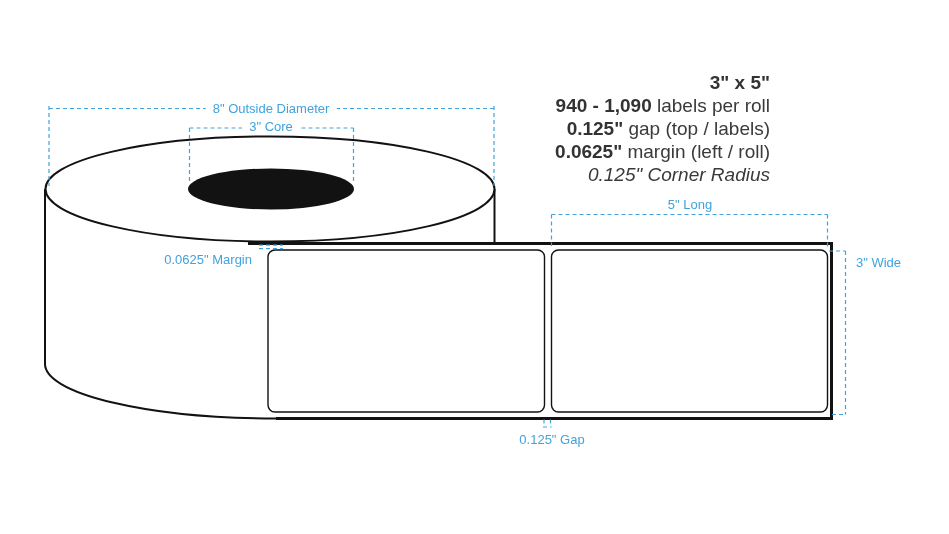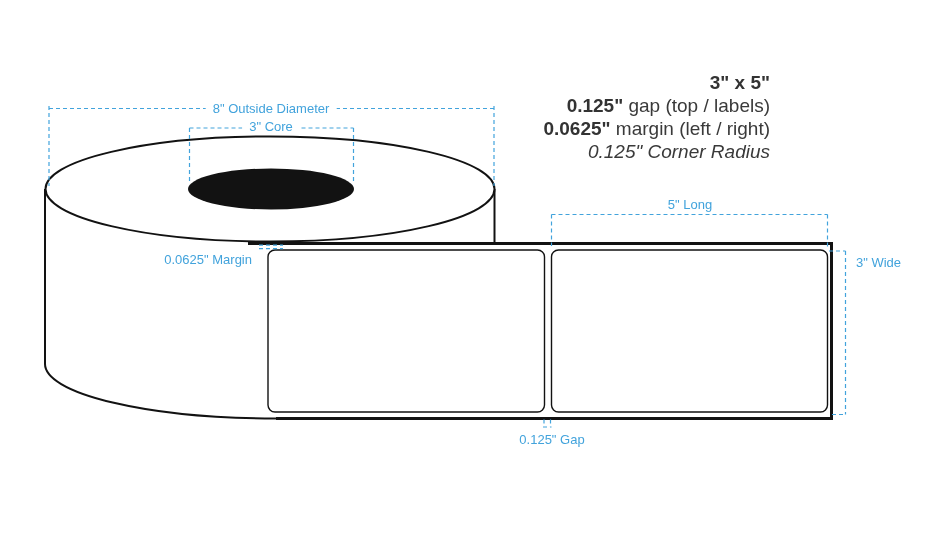--- a/index.html
+++ b/index.html
@@ -125,18 +125,19 @@
   <div class="anno" style="right:697px; top:252.5px;">0.0625" Margin</div>
 
   <div class="anno center-x" style="left:690px; top:197.5px;">5" Long</div>
 
   <div class="anno" style="left:856px; top:255.5px;">3" Wide</div>
 
   <div class="anno center-x" style="left:552px; top:432.5px;">0.125" Gap</div>
 
   <div class="spec-block">
     <div><span class="b">3" x 5"</span></div>
+    <div><span class="b">940 - 1,090</span><span> labels per roll</span></div>
     <div><span class="b">0.125"</span><span> gap (top / labels)</span></div>
-    <div><span class="b">0.0625"</span><span> margin (left / right)</span></div>
+    <div><span class="b">0.0625"</span><span> margin (left / roll)</span></div>
     <div class="it">0.125" Corner Radius</div>
   </div>
 
 </div>
 
 </body></html>

